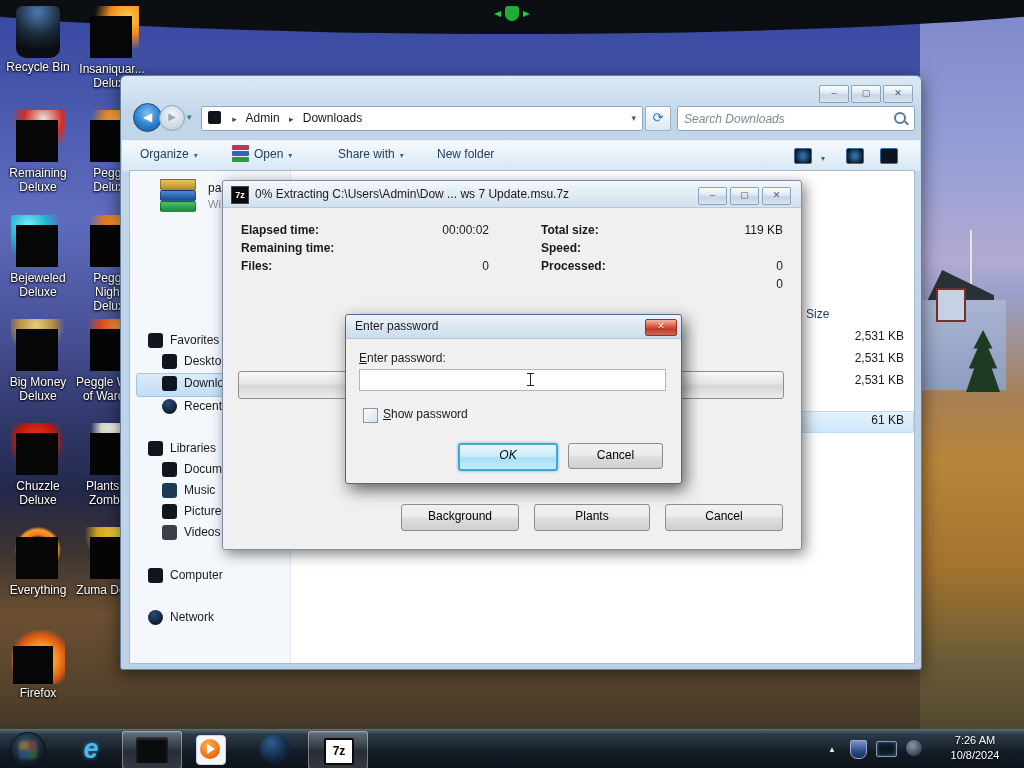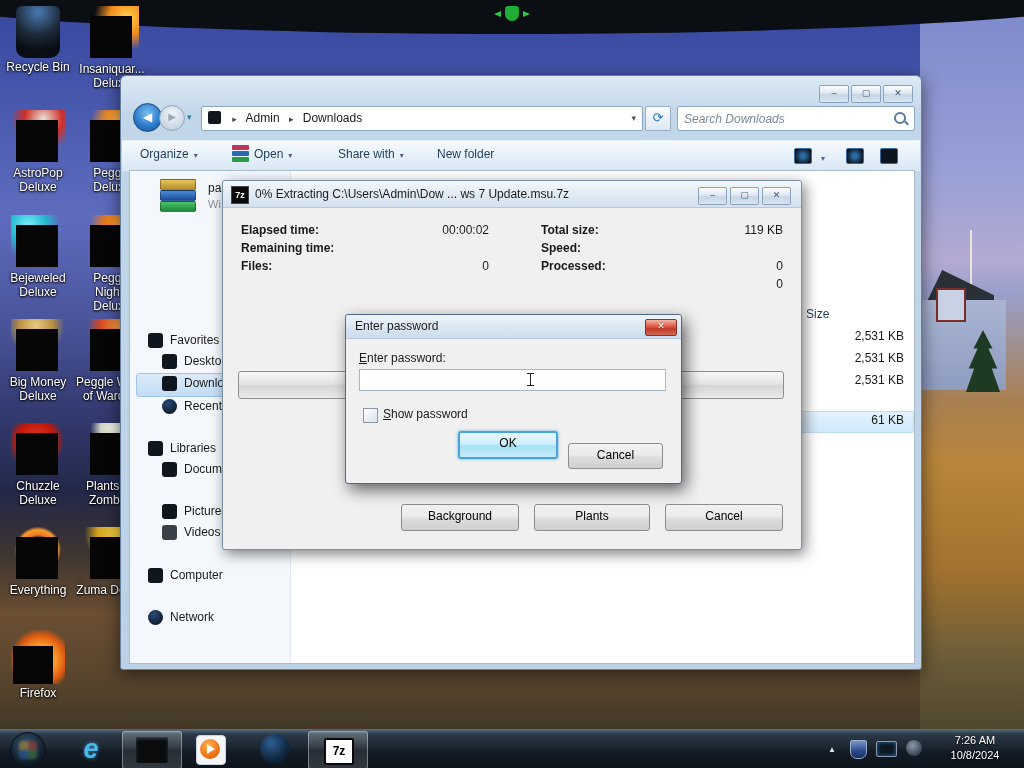--- a/index.html
+++ b/index.html
@@ -155,23 +155,23 @@
   #pw-input{left:13px;top:54px;width:305px;height:20px;background:#fff;border:1px solid #aab8c8;}
   #pw-input input{position:absolute;left:2px;top:1px;width:298px;height:16px;border:0;outline:0;
     font-family:"Liberation Sans",sans-serif;font-size:12px;}
   #pw-cursor{left:180px;top:58px;width:9px;height:13px;}
   #pw-cursor i{position:absolute;left:4px;top:0;width:1px;height:13px;background:#222;}
   #pw-cursor b{position:absolute;left:1px;width:7px;height:1px;background:#222;}
   #pw-cursor .t{top:0;} #pw-cursor .b{top:12px;}
   #pw-check{left:17px;top:93px;width:13px;height:13px;border:1px solid #8a98a8;
     background:linear-gradient(135deg,#fefefe,#d8e2ec);}
   #pw-check-label{left:37px;top:92px;font-size:12px;color:#1a1a1a;}
-  #btn-ok{left:112px;top:116px;width:96px;height:24px;border:2px solid #44a5da;border-radius:3px;
+  #btn-ok{left:112px;top:128px;width:96px;height:24px;border:2px solid #44a5da;border-radius:3px;
     background:linear-gradient(180deg,#eaf7fd,#cdeefb 45%,#a5dff4 55%,#c7ecf9);
-    font-size:12px;color:#000;text-align:center;line-height:21px;box-shadow:0 0 3px rgba(60,160,215,.8);}
+    font-size:12px;color:#000;text-align:center;line-height:21px;box-shadow:0 0 3px rgba(60,160,215,.8);font-style:italic;}
   #btn-pwcancel{left:222px;top:128px;width:93px;height:24px;line-height:22px;}
 
   
   #taskbar{left:0;bottom:0;width:1024px;height:38px;z-index:50;
     background:linear-gradient(180deg,#50616f 0%,#2b3845 12%,#1b2530 48%,#131b25 55%,#0d141c 100%);
     border-top:1px solid #5a6b7a;}
   #start-orb{left:10px;top:2px;width:34px;height:34px;border-radius:50%;
     background:radial-gradient(circle at 45% 35%,#3a5a78 0%,#13202e 60%,#060a10 100%);
     border:1px solid #0a1118;}
   #start-orb .flag{position:absolute;left:8px;top:8px;width:18px;height:18px;border-radius:3px;
@@ -241,21 +241,21 @@
     <div class="lbl">
         <div>Insaniquar...</div>
         <div>Deluxe</div>
       </div>
   </div>
   <div class="abs dicon" style="left:2px;top:110px">
     <div class="art i-astropop">
         <div class="redact"></div>
       </div>
     <div class="lbl">
-        <div>AstroPop</div>
+        <div>Remaining</div>
         <div>Deluxe</div>
       </div>
   </div>
   <div class="abs dicon" style="left:76px;top:110px">
     <div class="art i-peggle1">
         <div class="redact"></div>
       </div>
     <div class="lbl">
         <div>Peggle Deluxe</div>
         <div></div>
@@ -413,20 +413,24 @@
             <span class="stxt">Recent Places</span>
           </div>
         <div class="side-item root" style="top:268px">
           <span class="sico"></span>
             <span class="stxt">Libraries</span>
           </div>
         <div class="side-item child" style="top:289px">
           <span class="sico"></span>
             <span class="stxt">Documents</span>
           </div>
+        <div class="side-item child" style="top:310px">
+          <span class="sico" style="background:#1c3a52"></span>
+            <span class="stxt">Music</span>
+          </div>
         <div class="side-item child" style="top:331px">
           <span class="sico"></span>
             <span class="stxt">Pictures</span>
           </div>
         <div class="side-item child" style="top:352px">
           <span class="sico" style="background:#3a4048"></span>
             <span class="stxt">Videos</span>
           </div>
         <div class="side-item root" style="top:395px">
           <span class="sico"></span>

